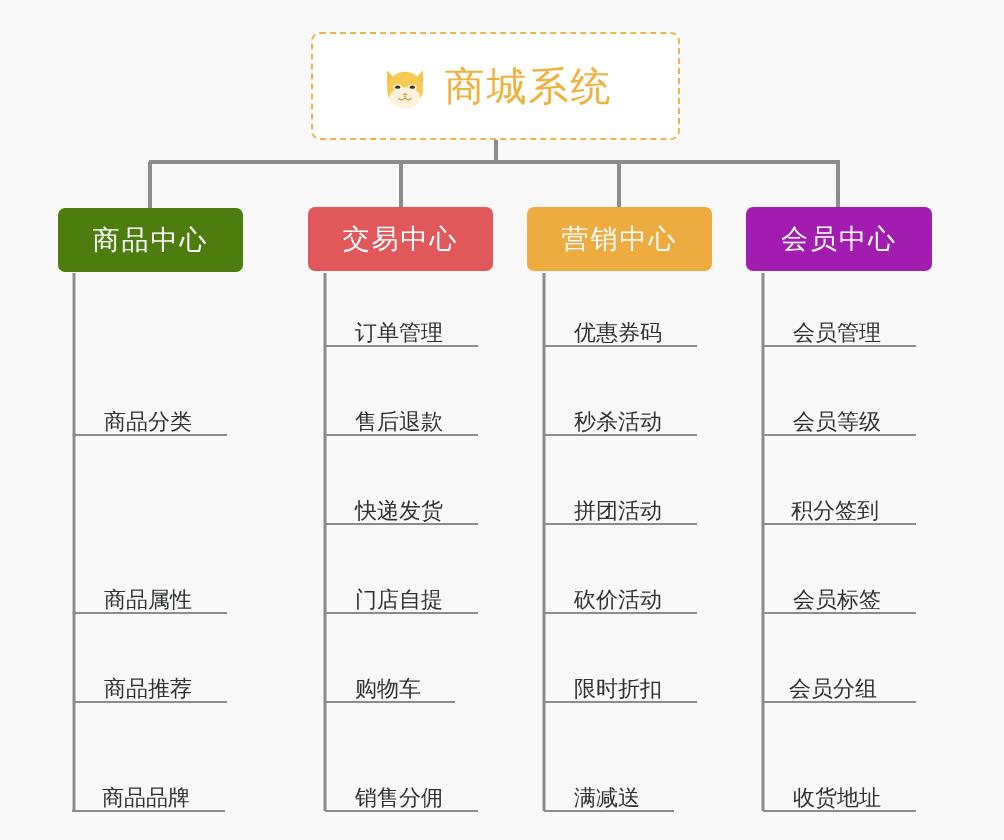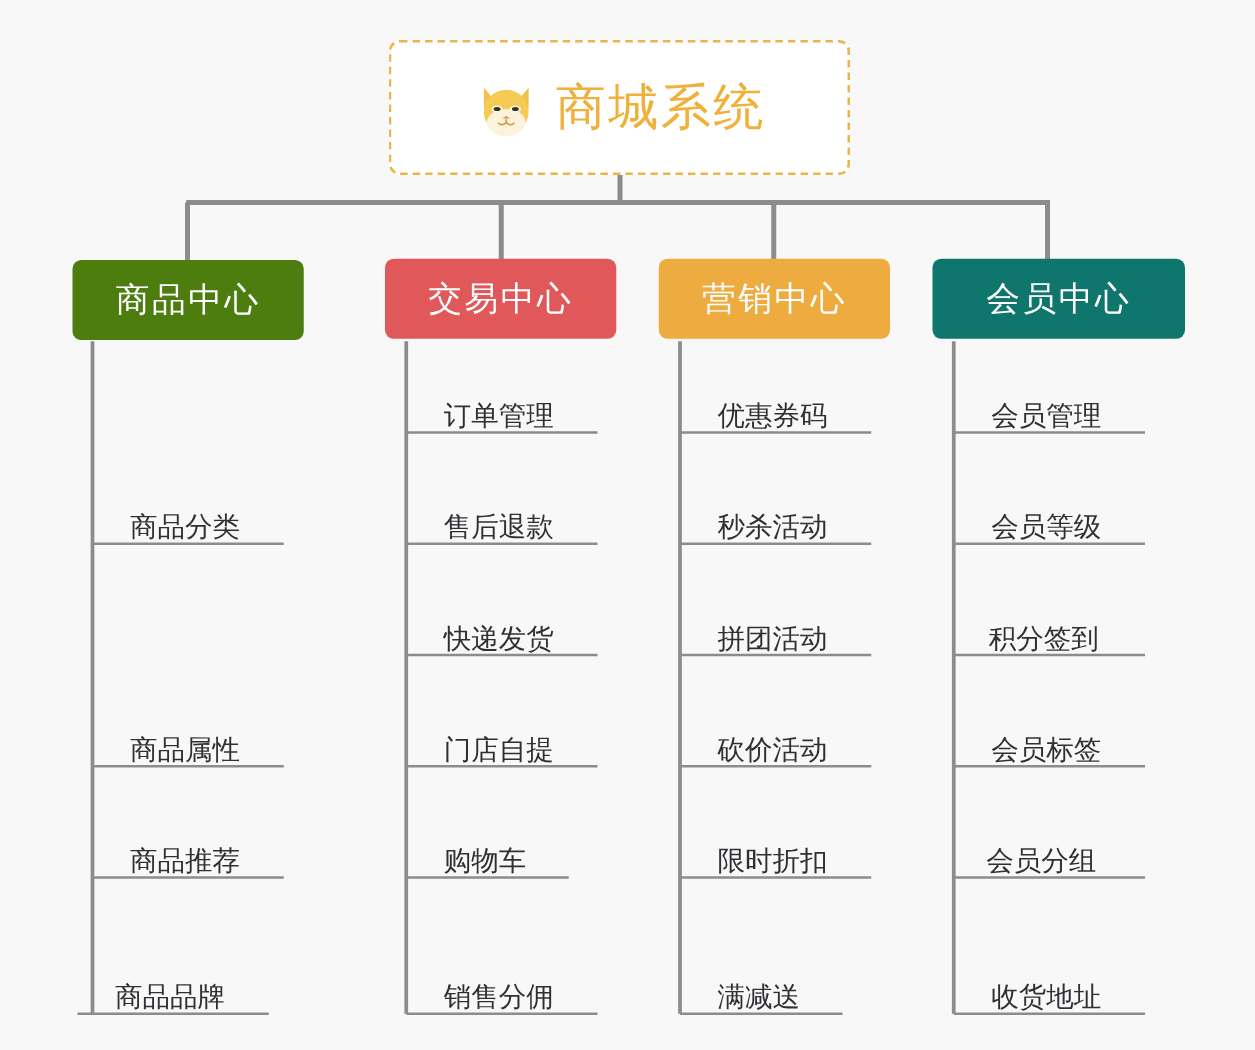--- a/index.html
+++ b/index.html
@@ -140,21 +140,21 @@
 
   <div class="leaf" style="left:74px; top:394px; width:153px;">
     <span class="leaf-label">商品分类</span>
   </div>
   <div class="leaf" style="left:74px; top:572px; width:153px;">
     <span class="leaf-label">商品属性</span>
   </div>
   <div class="leaf" style="left:74px; top:661px; width:153px;">
     <span class="leaf-label">商品推荐</span>
   </div>
-  <div class="leaf" style="left:62px; top:770px; width:153px;">
+  <div class="leaf" style="left:72px; top:770px; width:153px;">
     <span class="leaf-label">商品品牌</span>
   </div>
 
   <div class="cat-box" style="left:308px; top:207px; width:185px; background:#e0585a;">
     <span>交易中心</span>
   </div>
 
   <div class="leaf" style="left:325px; top:305px; width:153px;">
     <span class="leaf-label">订单管理</span>
   </div>
@@ -190,21 +190,21 @@
   <div class="leaf" style="left:544px; top:572px; width:153px;">
     <span class="leaf-label">砍价活动</span>
   </div>
   <div class="leaf" style="left:544px; top:661px; width:153px;">
     <span class="leaf-label">限时折扣</span>
   </div>
   <div class="leaf" style="left:544px; top:770px; width:130px;">
     <span class="leaf-label">满减送</span>
   </div>
 
-  <div class="cat-box" style="left:746px; top:207px; width:202px; background:#0f766e;">
+  <div class="cat-box" style="left:746px; top:207px; width:186px; background:#a21caf;">
     <span>会员中心</span>
   </div>
 
   <div class="leaf" style="left:763px; top:305px; width:153px;">
     <span class="leaf-label">会员管理</span>
   </div>
   <div class="leaf" style="left:763px; top:394px; width:153px;">
     <span class="leaf-label">会员等级</span>
   </div>
   <div class="leaf" style="left:763px; top:483px; width:153px;padding-left:28px;">

